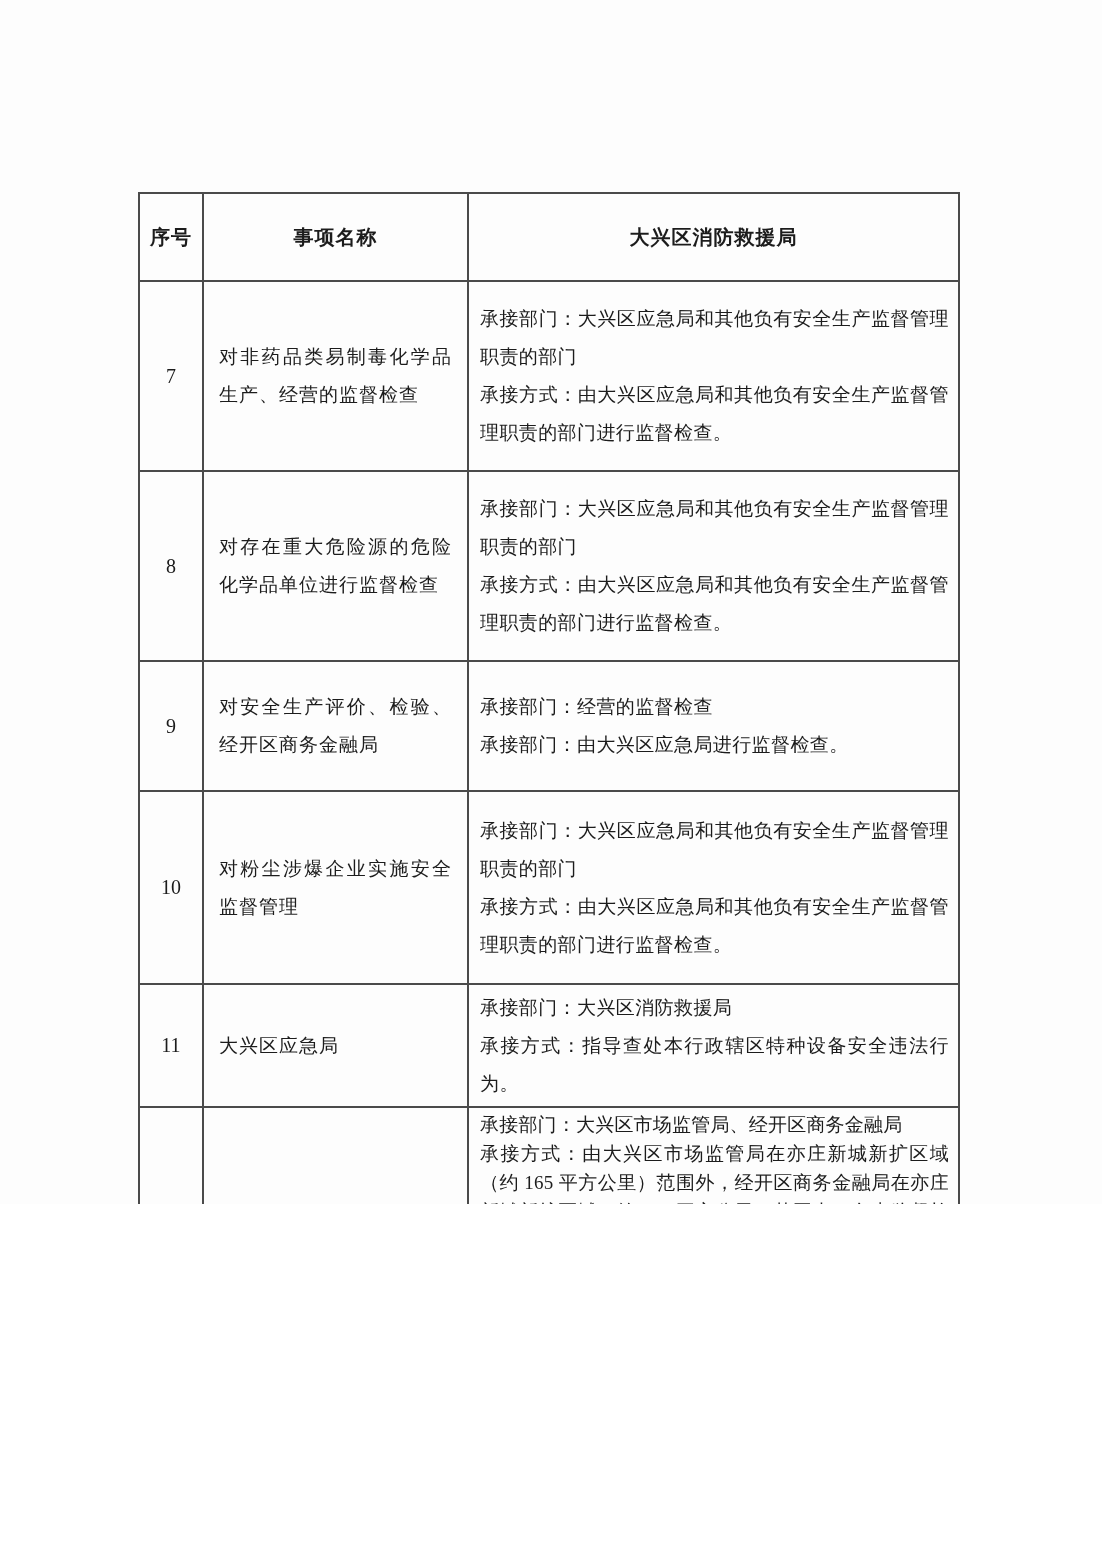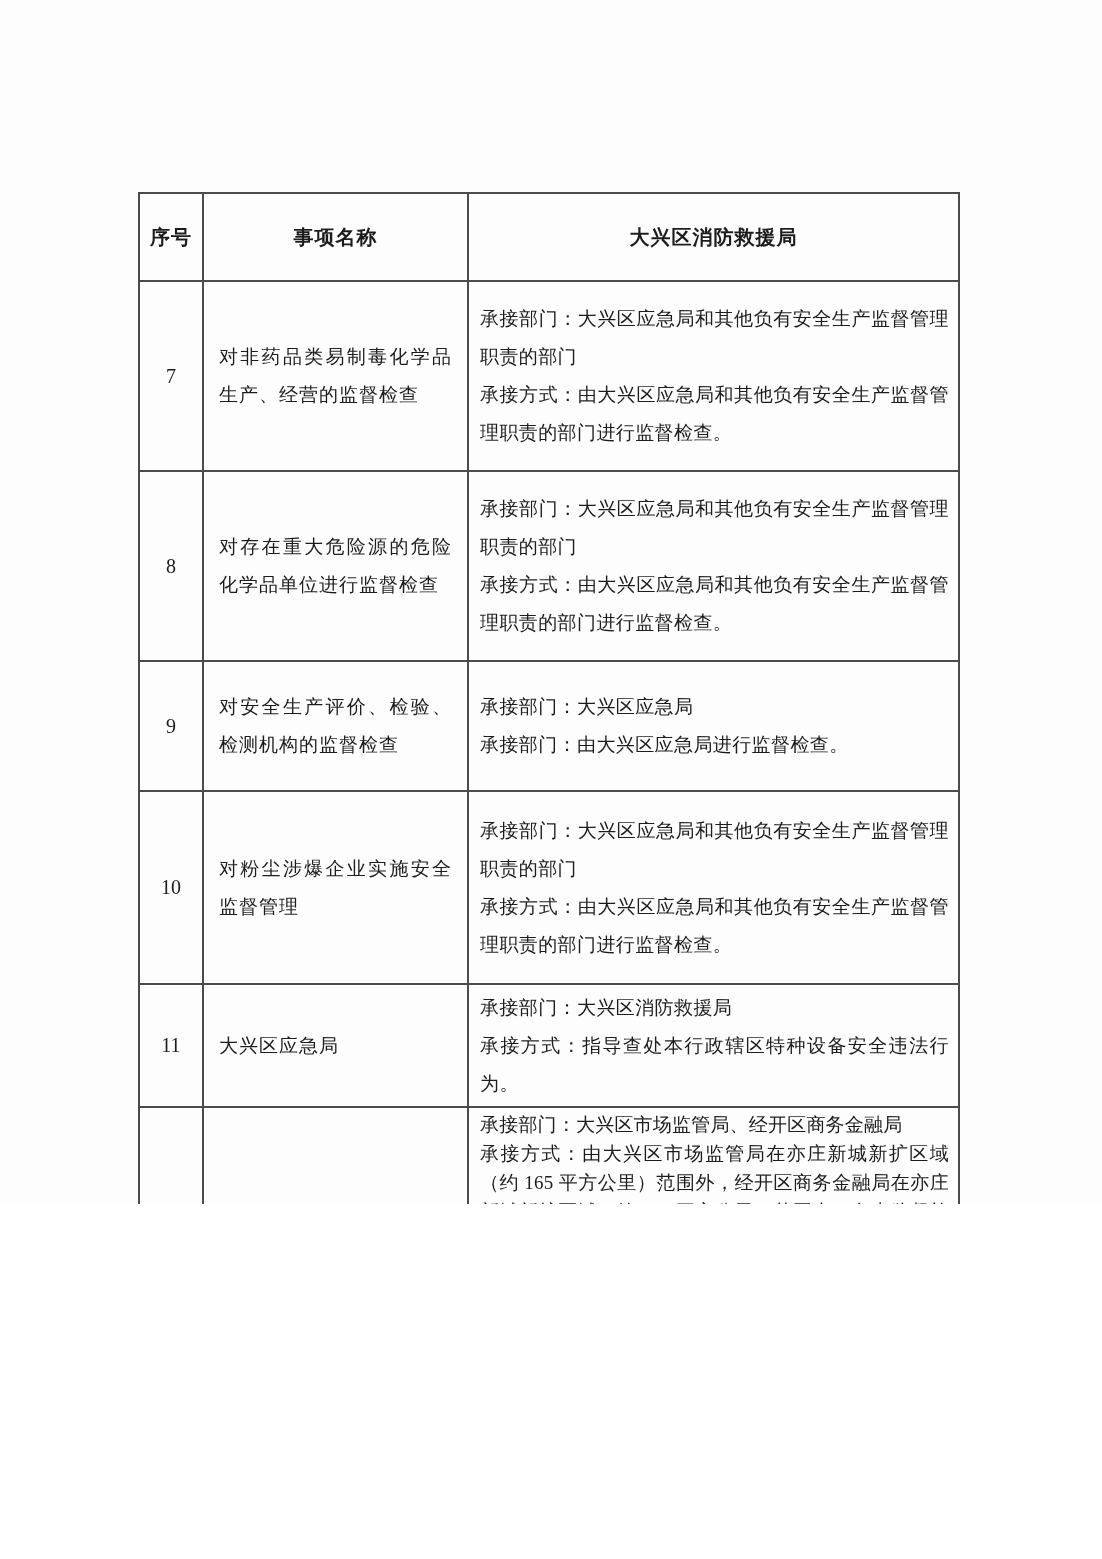--- a/index.html
+++ b/index.html
@@ -110,23 +110,23 @@
       <tr class="r-8">
         <td class="num">8</td>
         <td class="name">对存在重大危险源的危险化学品单位进行监督检查</td>
         <td class="detail">
           <p>承接部门：大兴区应急局和其他负有安全生产监督管理职责的部门</p>
           <p>承接方式：由大兴区应急局和其他负有安全生产监督管理职责的部门进行监督检查。</p>
         </td>
       </tr>
       <tr class="r-9">
         <td class="num">9</td>
-        <td class="name">对安全生产评价、检验、检测机构的监督检查</td>
+        <td class="name">对安全生产评价、检验、经开区商务金融局</td>
         <td class="detail">
-          <p>承接部门：大兴区应急局</p>
+          <p>承接部门：经营的监督检查</p>
           <p>承接部门：由大兴区应急局进行监督检查。</p>
         </td>
       </tr>
       <tr class="r-10">
         <td class="num">10</td>
         <td class="name">对粉尘涉爆企业实施安全监督管理</td>
         <td class="detail">
           <p>承接部门：大兴区应急局和其他负有安全生产监督管理职责的部门</p>
           <p>承接方式：由大兴区应急局和其他负有安全生产监督管理职责的部门进行监督检查。</p>
         </td>

